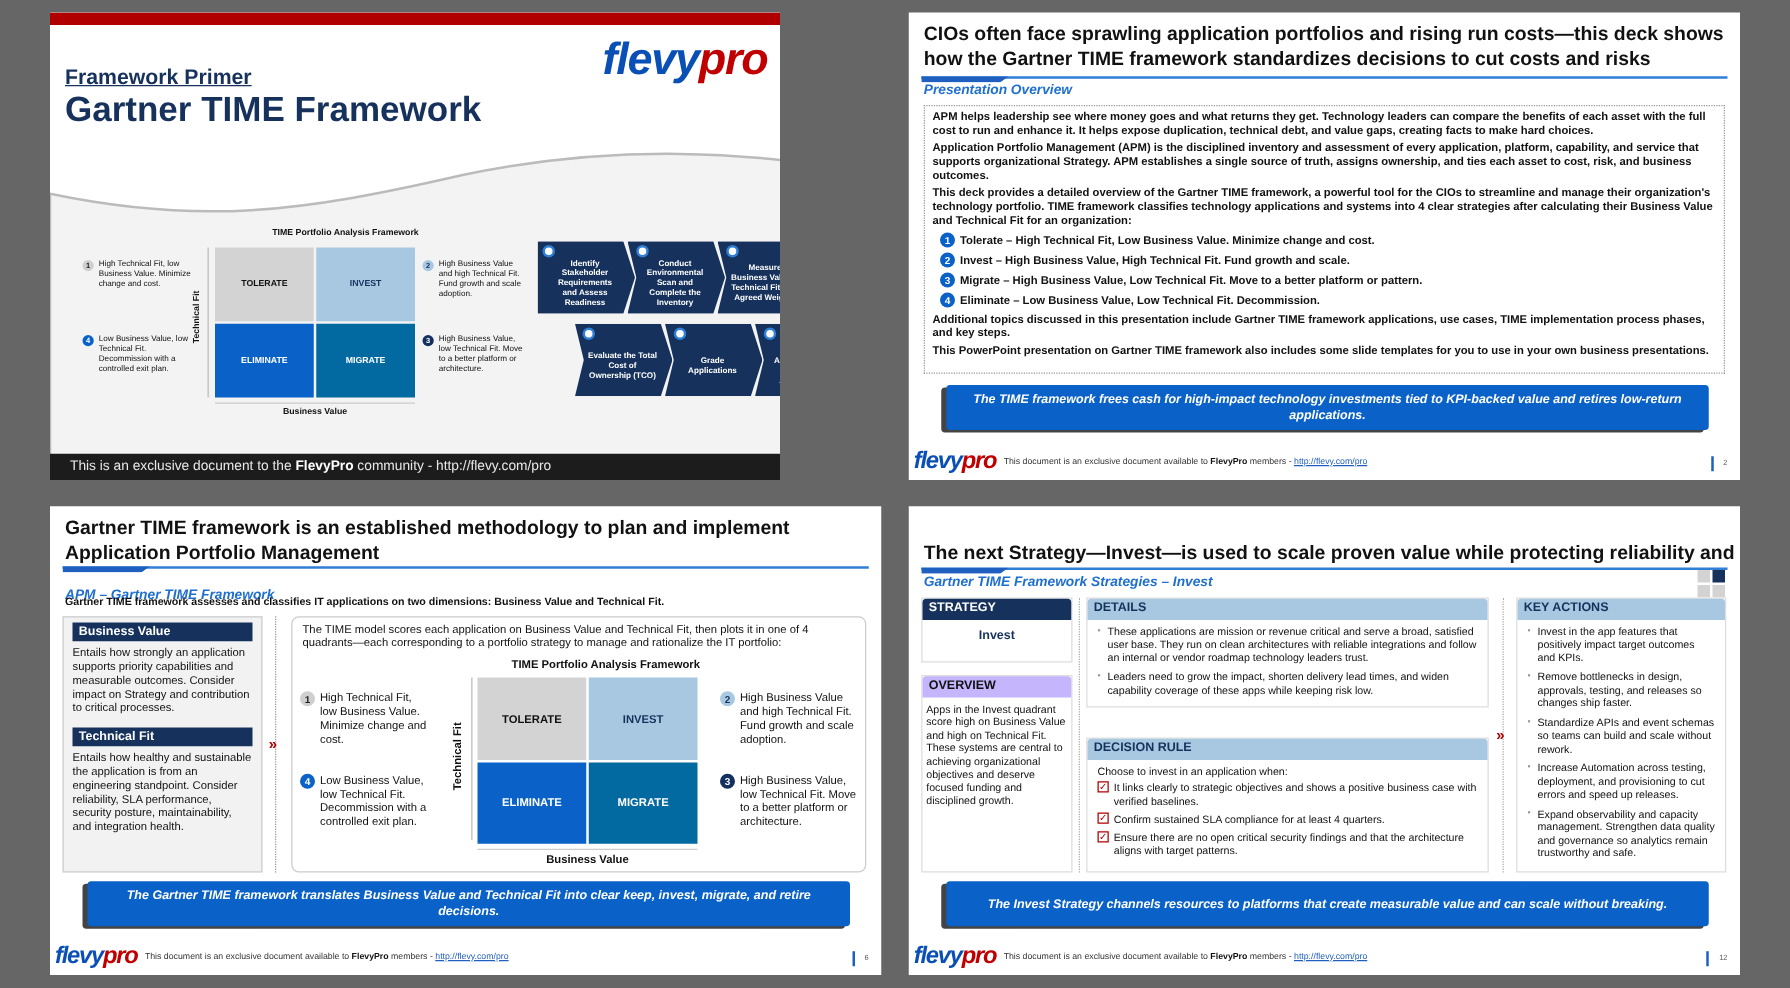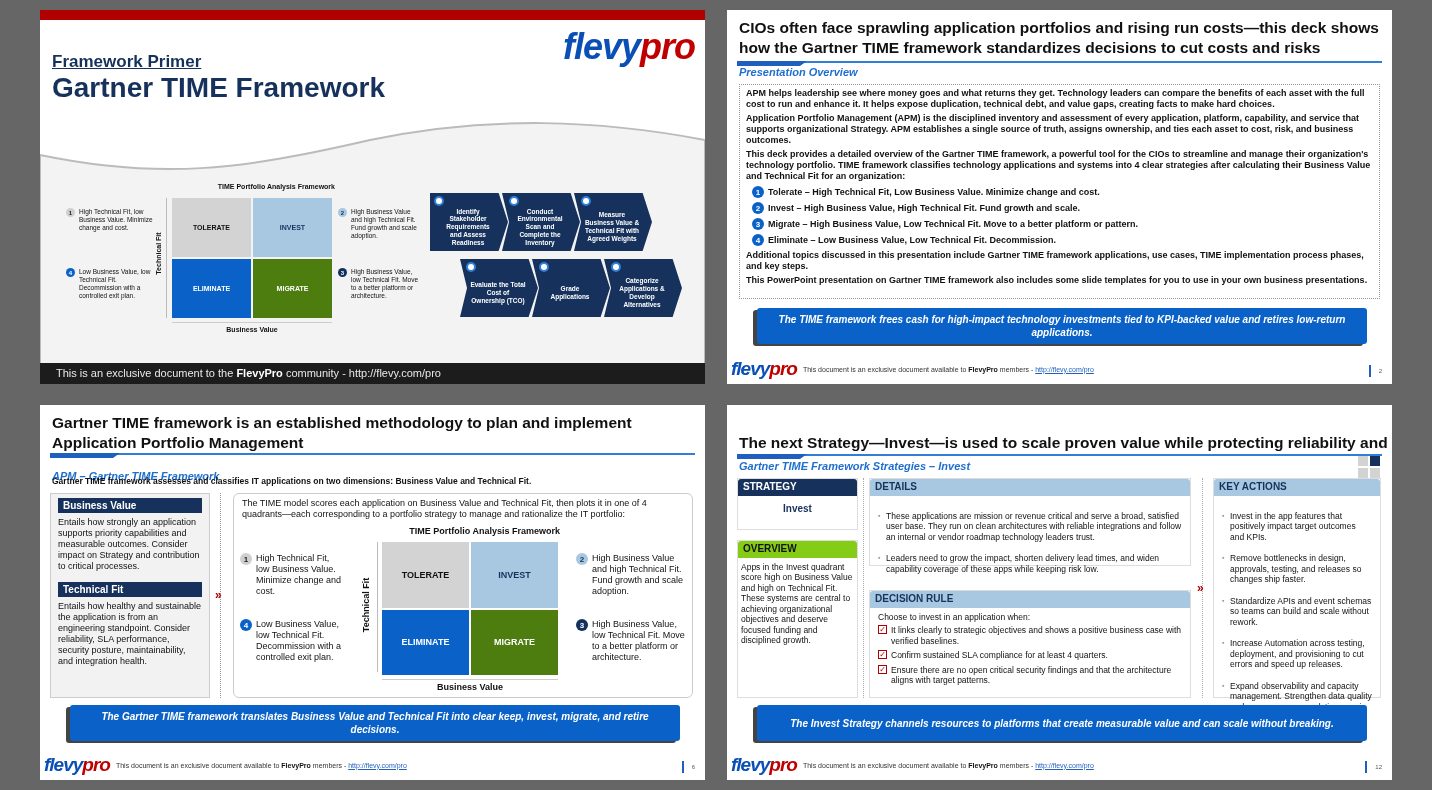--- a/index.html
+++ b/index.html
@@ -1,18 +1,18 @@
 <!DOCTYPE html>
 <html><head>
 <meta charset="utf-8">
 <style>
 *{box-sizing:border-box;margin:0;padding:0;}
 html,body{width:1432px;height:790px;overflow:hidden;background:#666666;font-family:"Liberation Sans",sans-serif;color:#111;}
 .slide{position:absolute;background:#fff;overflow:hidden;}
-#s1{left:40px;top:10px;width:665px;height:374px;}
+#s1{left:40px;top:10px;width:584px;height:374px;}
 #s2{left:727px;top:10px;width:665px;height:374px;}
 #s3{left:40px;top:405px;width:665px;height:375px;}
 #s4{left:727px;top:405px;width:665px;height:375px;}
 
 
 .s1-topbar{position:absolute;left:0;top:0;width:100%;height:10px;background:#b00000;}
 .s1-kicker{position:absolute;left:12px;top:42px;font-size:17px;font-weight:bold;color:#16325c;text-decoration:underline;}
 .s1-title{position:absolute;left:12px;top:62px;font-size:28px;font-weight:bold;color:#16325c;}
 .logo{font-family:"Liberation Sans",sans-serif;font-weight:bold;font-style:italic;letter-spacing:-1px;}
 .logo .a{color:#0a4fb5;}
@@ -21,21 +21,21 @@
 .s1-wave{position:absolute;left:0;top:100px;width:665px;height:260px;}
 .s1-footer{position:absolute;left:0;bottom:0;width:100%;height:21px;background:#1c1c1c;color:#e8e8e8;font-size:11px;line-height:21px;padding-left:16px;}
 .s1-footer b{color:#fff;}
 
 .quad-title{position:absolute;font-size:7px;font-weight:bold;text-align:right;}
 .quad{position:absolute;display:grid;grid-template-columns:1fr 1fr;grid-template-rows:1fr 1fr;gap:2px;}
 .quad div{display:flex;align-items:center;justify-content:center;font-weight:bold;}
 .q-t{background:#d3d3d3;color:#111;}
 .q-i{background:#a8c8e2;color:#16325c;}
 .q-e{background:#0a62c8;color:#fff;}
-.q-m{background:#4d7c0f;color:#fff;}
+.q-m{background:#0369a1;color:#fff;}
 .axis-y{position:absolute;font-weight:bold;transform:rotate(-90deg);transform-origin:center;white-space:nowrap;}
 .axis-x{position:absolute;font-weight:bold;text-align:center;}
 .vline{position:absolute;border-left:1px solid #bbb;}
 .hline{position:absolute;border-top:1px solid #ccc;}
 .note{position:absolute;display:flex;gap:4px;}
 .num{flex:0 0 auto;border-radius:50%;color:#fff;display:flex;align-items:center;justify-content:center;font-weight:bold;}
 .n1{background:#cfcfcf;color:#222;}
 .n2{background:#a8c8e2;color:#16325c;}
 .n3{background:#13305e;}
 .n4{background:#0a62c8;}
@@ -67,24 +67,24 @@
 .s3-left{position:absolute;left:10px;top:88px;width:160px;height:205px;background:#f2f2f2;border:1px solid #ccc;padding:4px 7px;font-size:9px;line-height:11px;}
 .hdr-dark{background:#16325c;color:#fff;font-weight:bold;font-size:10px;padding:2px 5px;margin-bottom:4px;}
 .s3-div{position:absolute;left:180px;top:88px;height:205px;border-left:1px dotted #999;}
 .s3-arr{position:absolute;color:#b00000;font-weight:bold;font-size:12px;}
 .s3-right{position:absolute;left:193px;top:88px;width:460px;height:205px;border:1px solid #ccc;border-radius:6px;padding:4px 8px;font-size:9px;line-height:11px;}
 
 
 .card{position:absolute;border:1px solid #ddd;background:#fff;font-size:8.5px;line-height:10.5px;}
 .card-h{font-weight:bold;font-size:10px;padding:3px 5px;border-radius:3px 3px 0 0;}
 .ch-dark{background:#16325c;color:#fff;}
-.ch-gray{background:#84cc16;color:#111;}
+.ch-gray{background:#c4b5fd;color:#111;}
 .ch-blue{background:#a8c8e2;color:#16325c;}
 .card ul{list-style:none;padding:4px 8px 0 8px;}
-.card ul li{position:relative;padding-left:8px;margin-bottom:5px;margin-top:11px;}
+.card ul li{position:relative;padding-left:8px;margin-bottom:5px;}
 .card ul li:before{content:"▪";position:absolute;left:0;color:#999;font-size:7px;}
 .chk{display:flex;gap:4px;margin:2px 0 4px;}
 .chk span.box{flex:0 0 9px;height:9px;border:1px solid #b00000;color:#b00000;font-size:8px;line-height:8px;text-align:center;}
 .sq{position:absolute;width:10px;height:10px;}
 </style>
 </head>
 <body>
 
 <div class="slide" id="s1">
   <div class="s1-topbar"></div>

